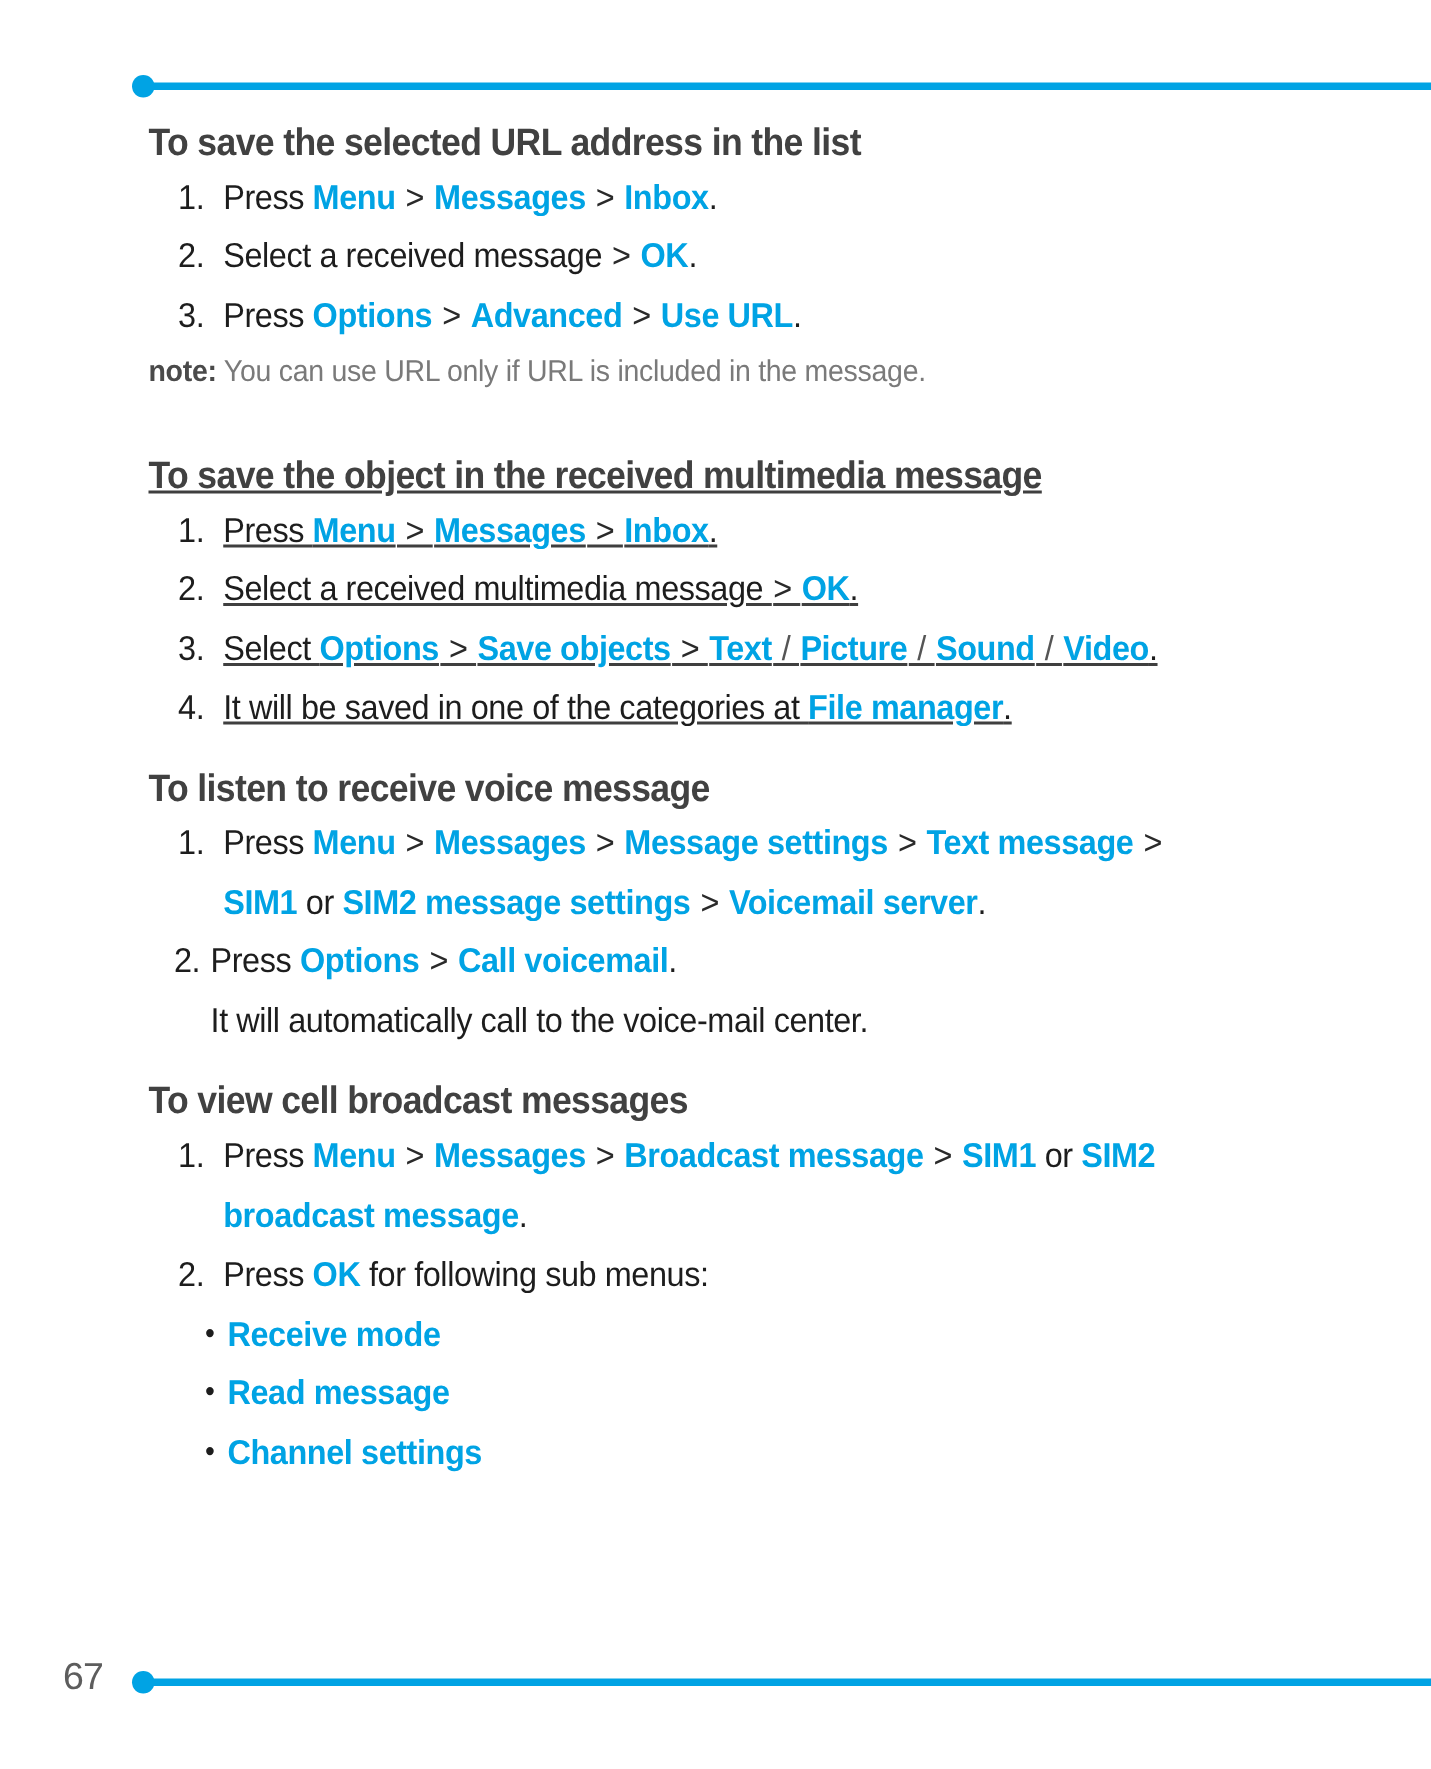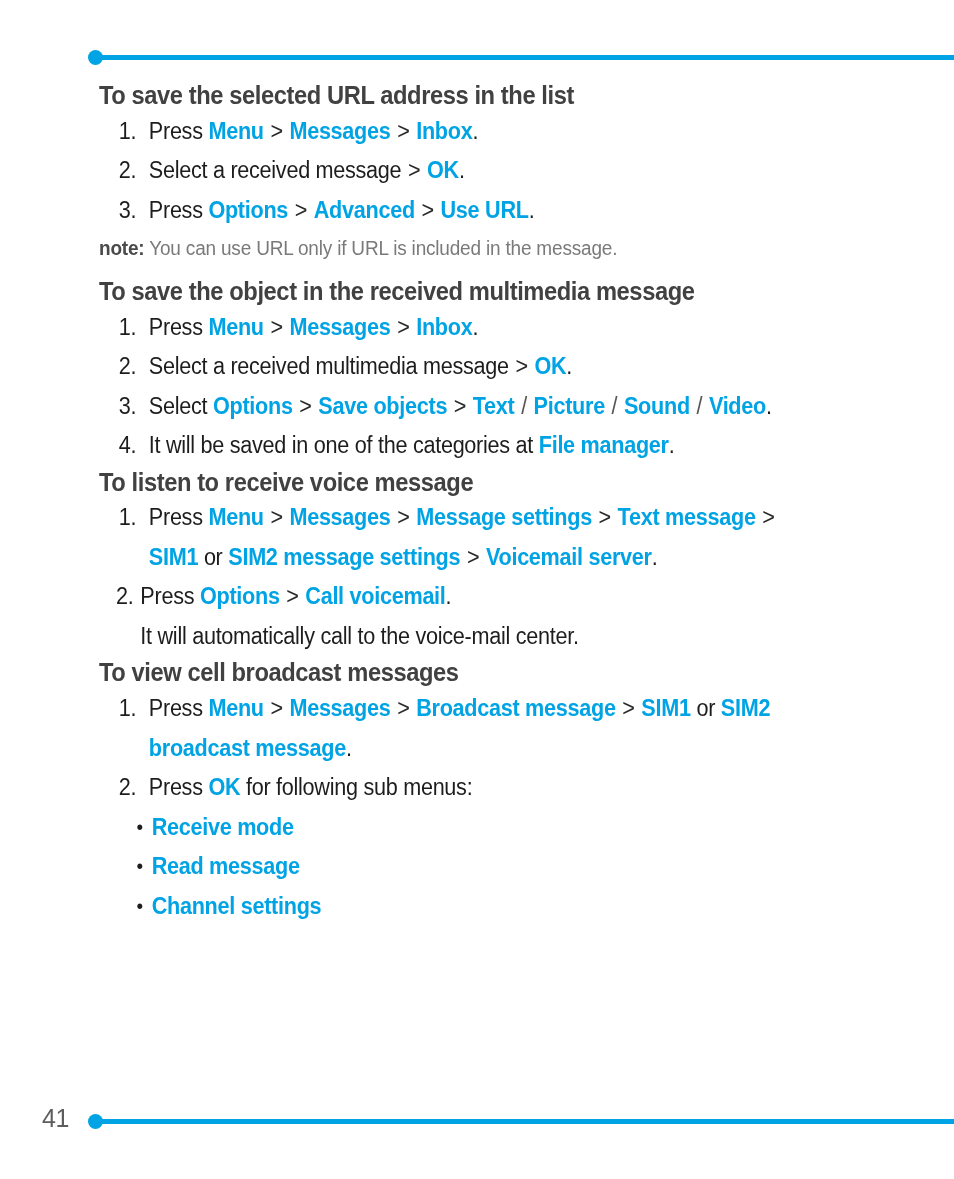--- a/index.html
+++ b/index.html
@@ -61,22 +61,22 @@
     padding: 0;
     line-height: 1.28;
     letter-spacing: -0.45px;
     font-family: "Liberation Sans", sans-serif;
     transform: scaleX(0.93);
     transform-origin: left center;
     white-space: nowrap;
   }
 
   .section { margin-bottom: 0; }
-  .sec-gap-1 { margin-top: 12px; }
-  .sec-gap-2 { }
+  .sec-gap-1 { margin-top: 38px; text-decoration: underline; }
+  .sec-gap-2 { margin-top: 18px; }
 
   ol.steps {
     list-style: none;
     margin: 0;
     padding: 0;
   }
   ol.steps > li {
     position: relative;
     font-size: 23px;
     line-height: 39.5px;
@@ -145,21 +145,21 @@
 </style>
 </head>
 <body>
 
 <div class="rule rule-top"></div>
 <div class="rule-dot dot-top"></div>
 
 <div class="rule rule-bottom"></div>
 <div class="rule-dot dot-bottom"></div>
 
-<div class="page-number">41</div>
+<div class="page-number">67</div>
 
 <div class="content" id="content-root">
     <div class="section">
       <h2 class="section-heading">To save the selected URL address in the list</h2>
       <ol class="steps">
         <li class="step"><span class="num">1.</span><span class="plain">Press </span><span class="b">Menu</span><span class="gt"> &gt; </span><span class="b">Messages</span><span class="gt"> &gt; </span><span class="b">Inbox</span><span class="plain">.</span></li>
         <li class="step"><span class="num">2.</span><span class="plain">Select a received message </span><span class="gt">&gt; </span><span class="b">OK</span><span class="plain">.</span></li>
         <li class="step"><span class="num">3.</span><span class="plain">Press </span><span class="b">Options</span><span class="gt"> &gt; </span><span class="b">Advanced</span><span class="gt"> &gt; </span><span class="b">Use URL</span><span class="plain">.</span></li>
       </ol>
       <div class="note-line"><span class="note-label">note:</span><span> You can use URL only if URL is included in the message.</span></div>

